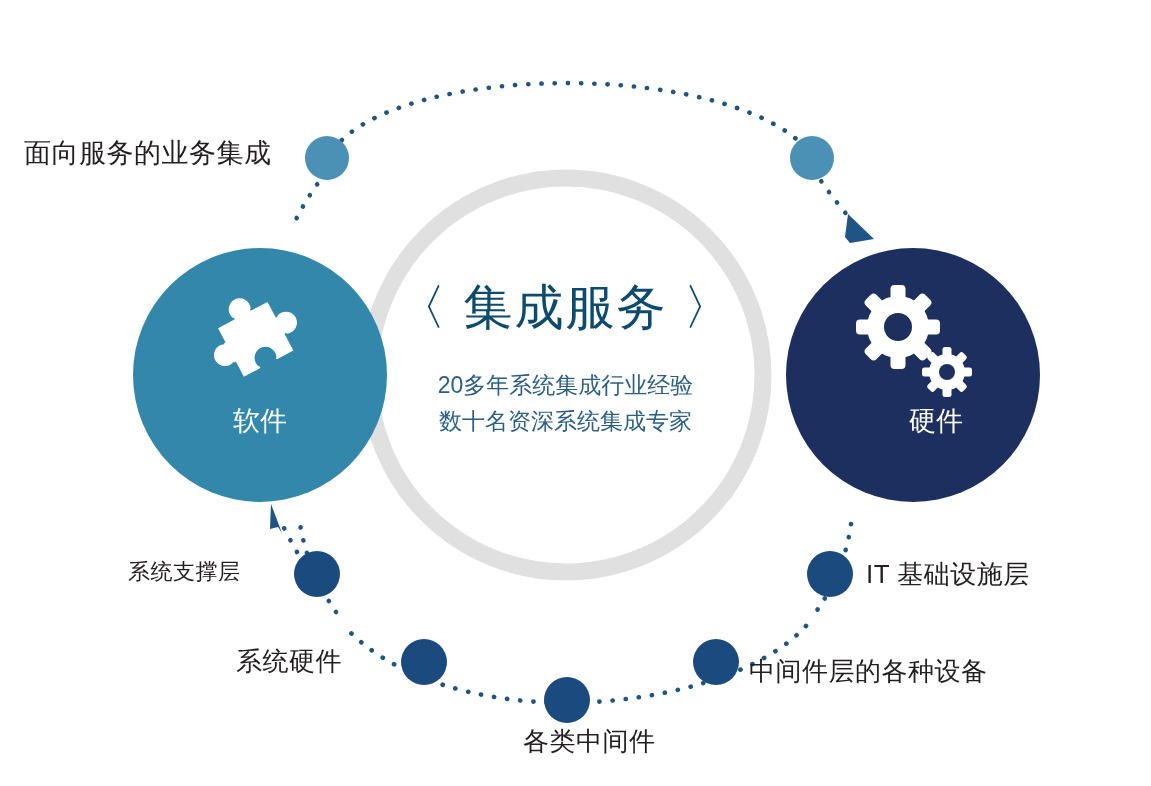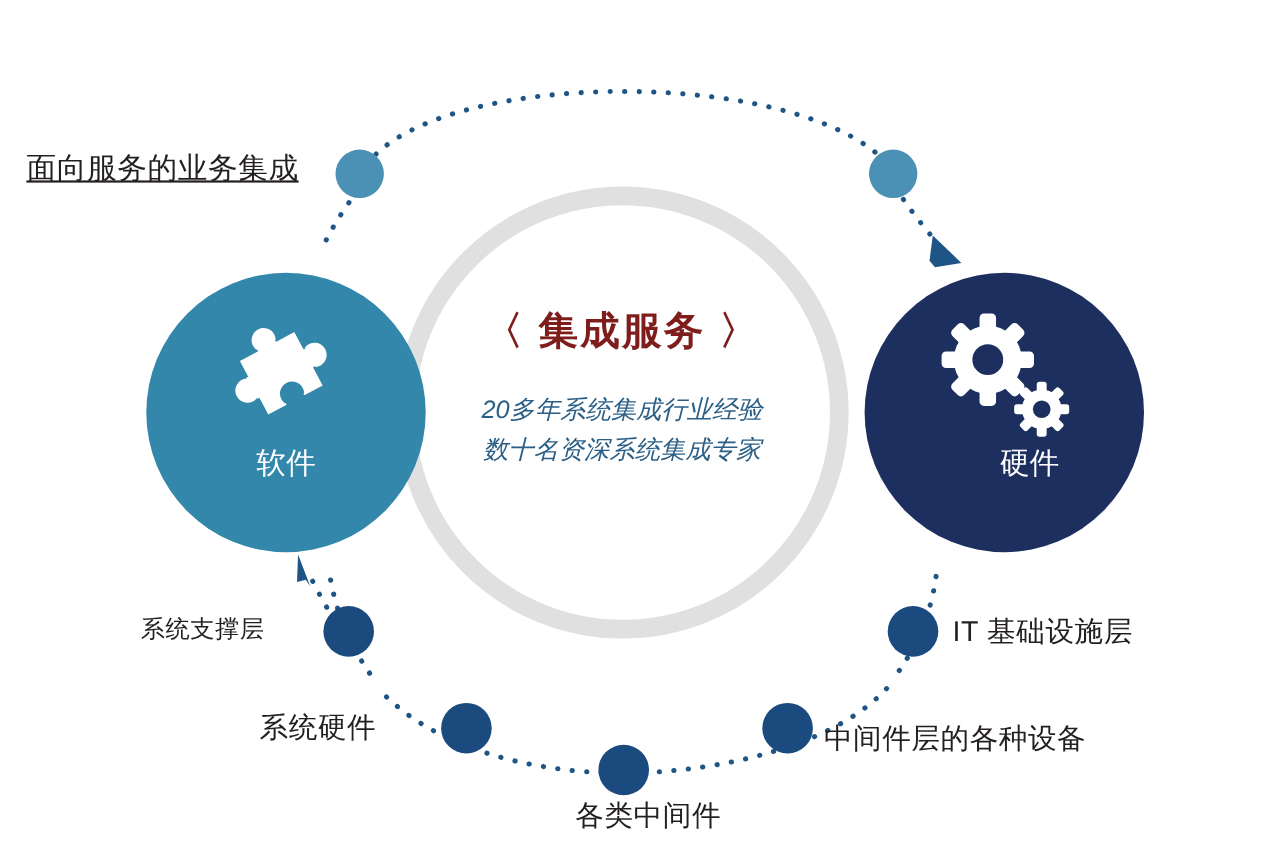--- a/index.html
+++ b/index.html
@@ -25,21 +25,21 @@
     height: 786px;
   }
   .lbl {
     position: absolute;
     white-space: nowrap;
     color: #231f20;
     font-size: 27px;
     line-height: 1;
     letter-spacing: 0.5px;
   }
-  .lbl-tl { left: 24px;  top: 140px; text-decoration: underline; }
+  .lbl-tl { left: 24px;  top: 140px; }
   .lbl-tr { left: 848px; top: 140px; }
   .lbl-ml { left: 128px; top: 561px; font-size: 22px; }
   .lbl-mr { left: 866px; top: 561px; font-size: 26px; }
   .lbl-bl { left: 236px; top: 648px; font-size: 26px; }
   .lbl-br { left: 749px; top: 648px; font-size: 26px; margin-top: 10px; }
   .lbl-bc { left: 523px; top: 728px; font-size: 26px; }
 
   .circ-caption {
     position: absolute;
     color: #ffffff;
@@ -51,35 +51,35 @@
   .cap-hard { left: 863px; top: 408px; width: 100px; text-align: right; }
 
   #center-block {
     position: absolute;
     left: 393px;
     top: 283px;
     width: 345px;
     text-align: center;
   }
   #center-title {
-    color: #7f1d1d;
-    font-size: 36px;
-    font-weight: bold;
+    color: #0c4a6e;
+    font-size: 49px;
+    font-weight: normal;
     line-height: 1;
     letter-spacing: 2px;
     white-space: nowrap;
   }
   .center-sub {
     color: #2b5f86;
     font-size: 23px;
     line-height: 1.55;
     white-space: nowrap;
     margin-top: 0;
   }
-  #center-sub-wrap { margin-top: 36px; font-style: italic; }
+  #center-sub-wrap { margin-top: 36px; }
 </style>
 </head>
 <body>
 
 <div id="stage">
 
   <svg id="art" viewBox="0 0 1151 786">
     <defs>
       <clipPath id="clip-soft">
         <circle cx="260" cy="375" r="127"></circle>

